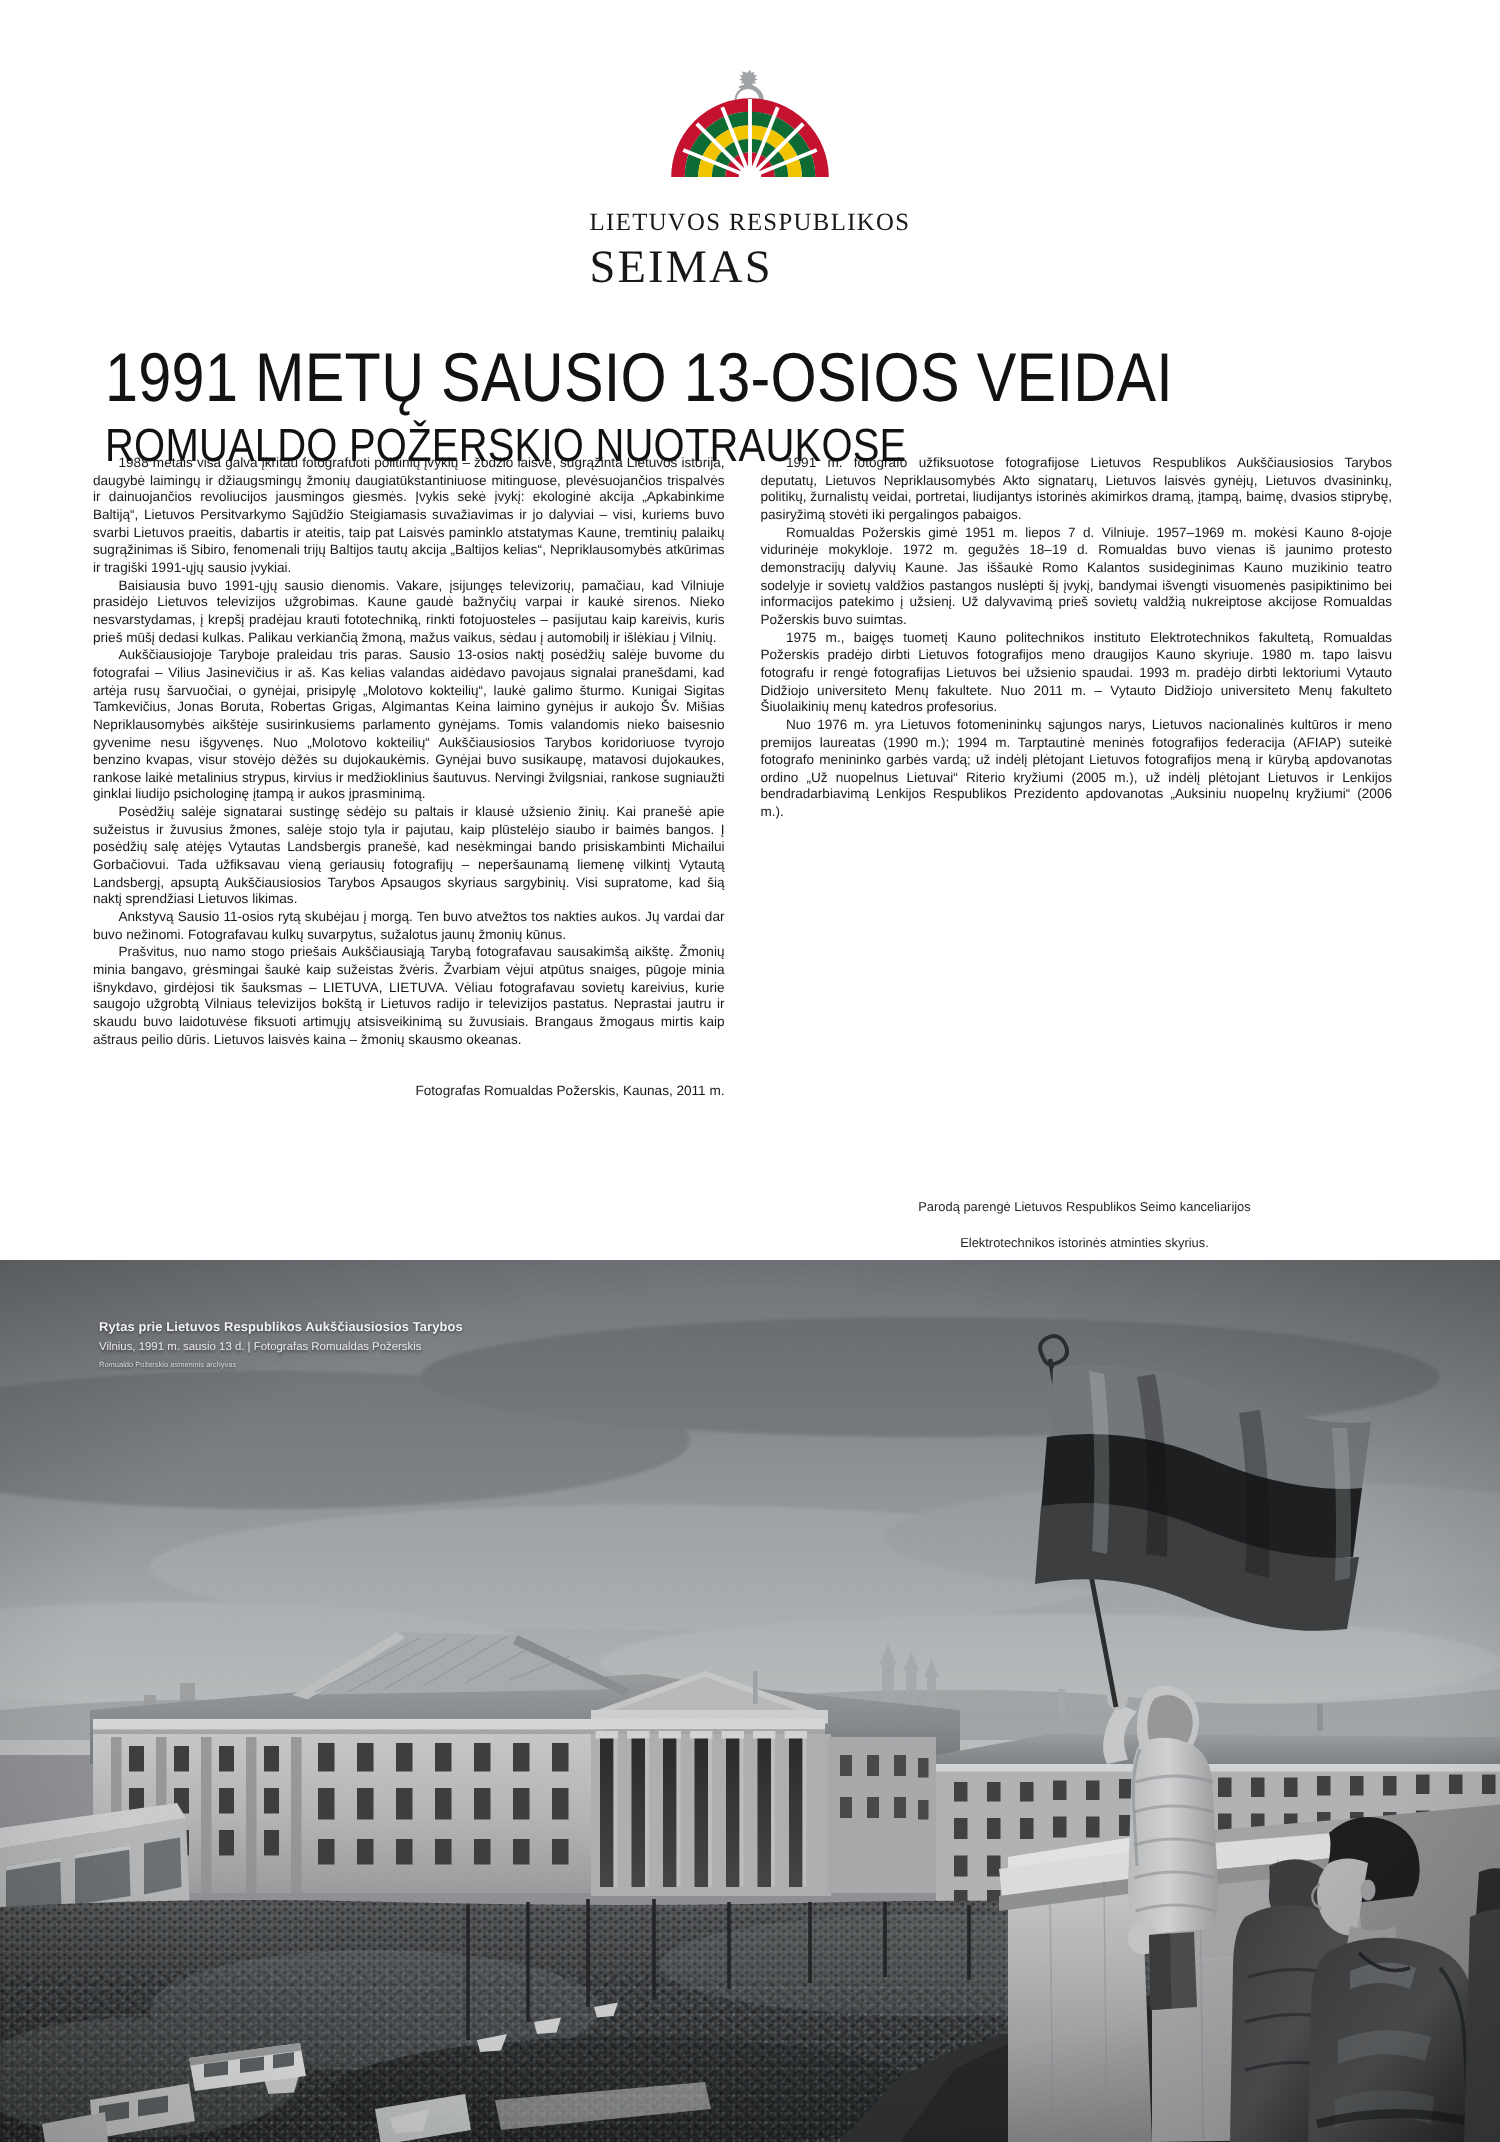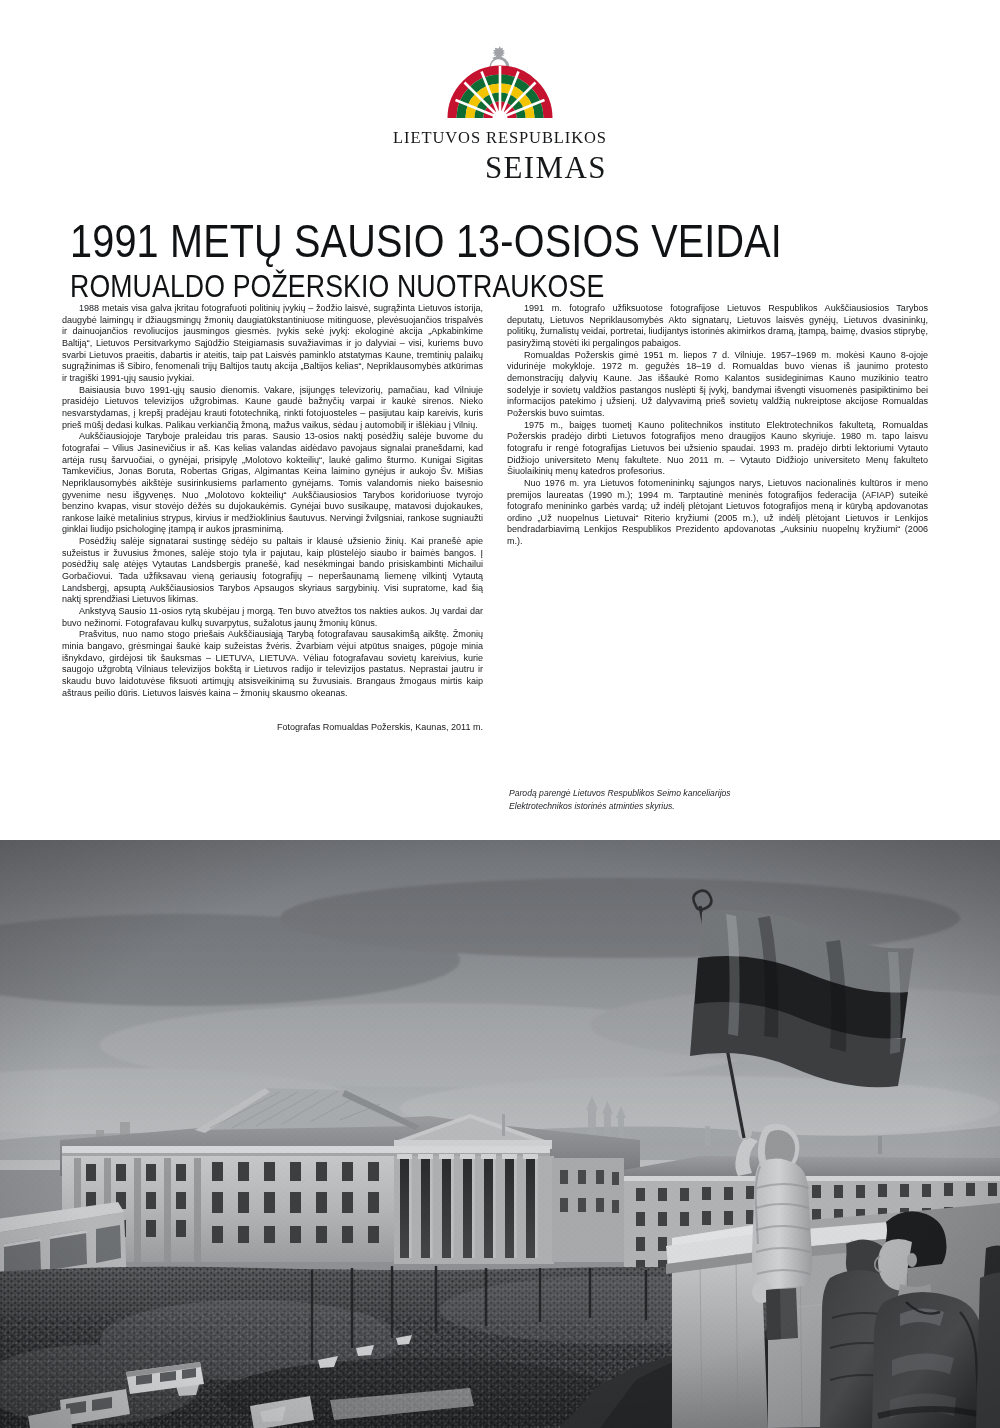--- a/index.html
+++ b/index.html
@@ -22,22 +22,22 @@
   }
 
   
   .emblem-block{
     width:100%;
     padding-top:44px;
     display:flex; flex-direction:column; align-items:center;
   }
   .emblem-mark{ width:120px; height:78px; display:block; }
   .emblem-wordmark{
-    margin-top:8px;
-    text-align:right;
+    margin-top:18px;
+    text-align:left;
     font-family:"Liberation Serif", serif;
     color:#16181a;
     line-height:1.0;
   }
   .emblem-line1{
     font-size:16.5px; letter-spacing:0.055em; font-weight:400;
   }
   .emblem-line2{
     font-size:31px; letter-spacing:0.045em; font-weight:400; margin-top:5px;
   }
@@ -92,23 +92,22 @@
     text-align:right;
     margin-top:23px;
   }
   .credit-wrap{
     position:absolute;
     right:62px;
     top:786px;
     width:430px;
   }
   .credit-wrap p{
-    margin:1px;
-    text-align:left;
-    font-style:italic;
+    margin:12px;
+    text-align:center;
     font-size:8.6px;
     line-height:12.2px;
     color:#24262a;
   }
 
   
   .photo{
     position:absolute;
     left:0; top:840px;
     width:1000px; height:588px;
@@ -698,13 +697,18 @@
         </g>
         <radialGradient id="vig" cx="50%" cy="48%" r="72%">
           <stop offset="62%" stop-color="#000" stop-opacity="0"></stop>
           <stop offset="100%" stop-color="#000" stop-opacity=".22"></stop>
         </radialGradient>
         <rect x="0" y="0" width="1000" height="588" fill="url(#vig)"></rect>
       </g>
     </svg>
   </div>
 
+  <div class="photo-caption">
+    <p class="cap-title">Rytas prie Lietuvos Respublikos Aukščiausiosios Tarybos</p>
+    <p class="cap-sub">Vilnius, 1991 m. sausio 13 d. | Fotografas Romualdas Požerskis</p>
+    <p class="cap-archive">Romualdo Požerskio asmeninis archyvas</p>
+  </div>
 </div>
 
 </body></html>

